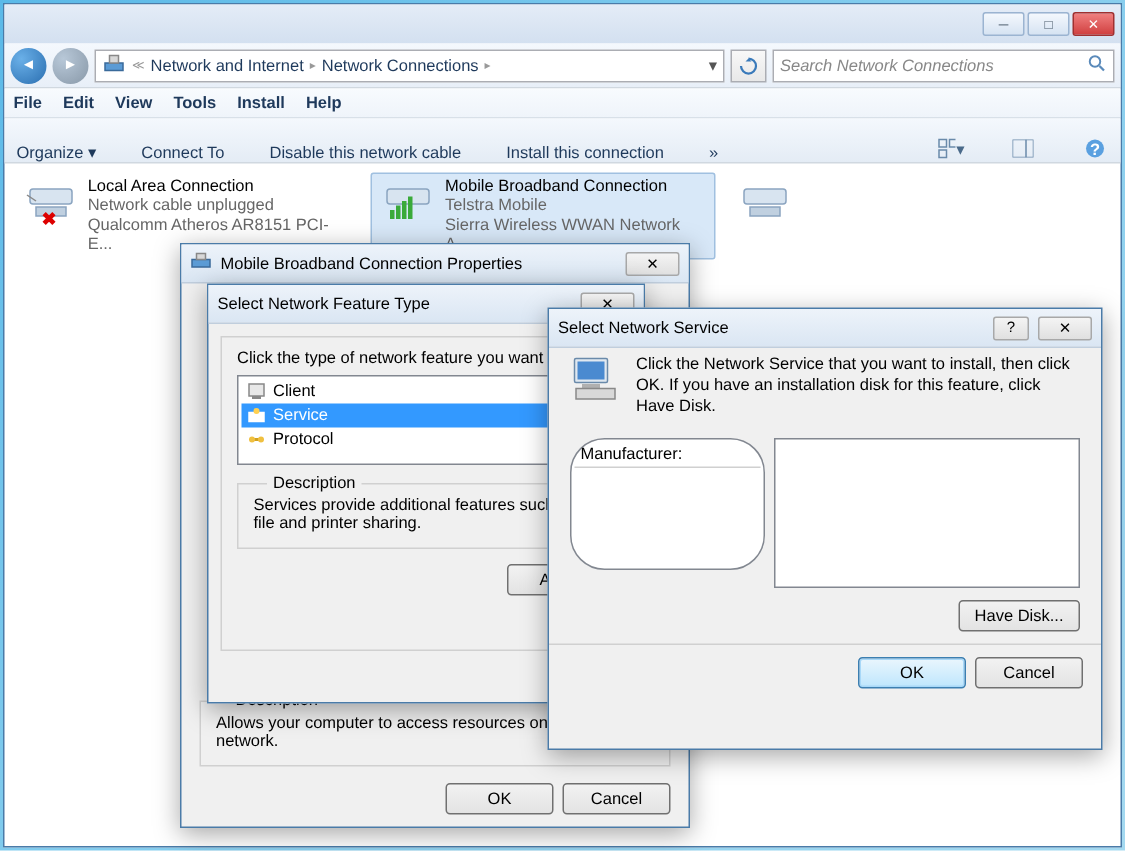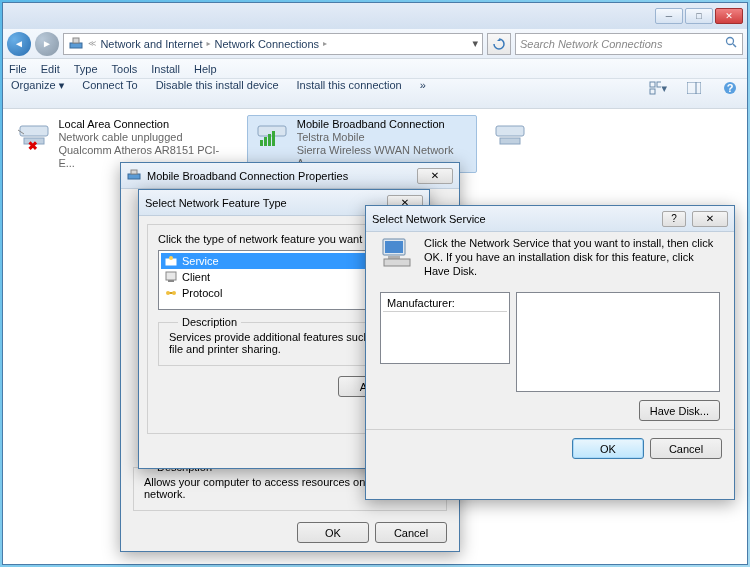--- a/index.html
+++ b/index.html
@@ -13,24 +13,24 @@
 
 .navbar { height: 30px; background: linear-gradient(#f4f8fd,#e8eff8); display: flex; align-items: center; padding: 0 4px; gap: 4px; border-bottom: 1px solid #d0d8e0; }
 .navbtn { width: 24px; height: 24px; border-radius: 50%; background: radial-gradient(circle at 30% 30%, #6ab0e8, #2a6eb0); display: flex; align-items: center; justify-content: center; color: #fff; font-size: 10px; }
 .navbtn.fwd { background: radial-gradient(circle at 30% 30%, #b8c8d8, #8898a8); }
 .addrbar { flex: 1; height: 22px; background: #fff; border: 1px solid #abadb3; display: flex; align-items: center; padding: 0 4px; gap: 4px; }
 .crumb { color: #1e395b; cursor: default; }
 .crumb-sep { color: #999; font-size: 8px; }
 .refreshbtn { width: 24px; height: 22px; border: 1px solid #abadb3; background: linear-gradient(#f8f8f8,#e8e8e8); display: flex; align-items: center; justify-content: center; }
 .searchbar { width: 228px; height: 22px; border: 1px solid #abadb3; background: #fff; display: flex; align-items: center; padding: 0 4px; color: #888; font-style: italic; }
 
-.menubar { height: 20px; background: linear-gradient(#f8fbfe,#eff4fa); display: flex; align-items: center; padding: 0 6px; gap: 14px; border-bottom: 1px solid #d8e0e8; }
+.menubar { height: 20px; background: linear-gradient(#f8fbfe,#eff4fa); display: flex; align-items: center; padding: 0 6px; gap: 14px; border-bottom: 1px solid #d8e0e8; font-weight: bold; }
 .menubar span { color: #1e395b; cursor: default; }
 
-.toolbar { height: 30px; background: linear-gradient(#f4f8fd,#e4ecf5); display: flex; align-items: flex-start; padding: 0 8px; gap: 18px; border-bottom: 1px solid #d0d8e0; }
+.toolbar { height: 30px; background: linear-gradient(#f4f8fd,#e4ecf5); display: flex; align-items: flex-end; padding: 0 8px; gap: 30px; border-bottom: 1px solid #d0d8e0; }
 .toolbar .tbitem { color: #1e395b; cursor: default; }
 .toolbar .spacer { flex: 1; }
 .toolbar .ticon { width: 18px; height: 18px; display: flex; align-items: center; justify-content: center; color: #4a6a8a; }
 
 .content { padding: 6px; display: flex; gap: 8px; }
 .conn { display: flex; gap: 6px; padding: 3px 6px; width: 230px; }
 .conn.selected { background: #d8e8f8; border: 1px solid #a0c0e0; border-radius: 2px; padding: 2px 5px; }
 .conn-icon { width: 38px; height: 34px; display: flex; align-items: center; justify-content: center; }
 .conn-text { display: flex; flex-direction: column; line-height: 13px; }
 .conn-title { color: #000; }
@@ -100,29 +100,29 @@
         <svg width="13" height="13">
             <circle cx="5" cy="5" r="3.5" fill="none" stroke="#5a8aba" stroke-width="1.3"></circle>
             <line x1="8" y1="8" x2="11" y2="11" stroke="#5a8aba" stroke-width="1.5"></line>
           </svg>
       </span>
     </div>
   </div>
   <div class="menubar">
     <span>File</span>
     <span>Edit</span>
-    <span>Type</span>
+    <span>View</span>
     <span>Tools</span>
     <span>Install</span>
     <span>Help</span>
   </div>
   <div class="toolbar">
     <span class="tbitem"><span>Organize</span> ▾</span>
     <span class="tbitem">Connect To</span>
-    <span class="tbitem">Disable this install device</span>
+    <span class="tbitem">Disable this network cable</span>
     <span class="tbitem">Install this connection</span>
     <span class="tbitem">»</span>
     <span class="spacer"></span>
     <span class="ticon"><svg width="16" height="14">
           <rect x="1" y="1" width="5" height="5" fill="none" stroke="#6a8aaa"></rect>
           <rect x="8" y="1" width="5" height="5" fill="none" stroke="#6a8aaa"></rect>
           <rect x="1" y="8" width="5" height="5" fill="none" stroke="#6a8aaa"></rect>
         </svg> ▾</span>
     <span class="ticon">
         <svg width="14" height="12">
@@ -211,37 +211,37 @@
 </div>
 
 <div class="dialog" style="left:138px; top:189px; width:292px; height:280px;">
   <div class="dlg-title">
     <span class="t">Select Network Feature Type</span>
     <div class="dlg-close">✕</div>
   </div>
   <div class="group" style="height:210px;">
     <div style="margin-bottom:5px;">Click the type of network feature you want to install:</div>
     <div class="listbox" style="height:60px;">
+      <div class="listitem">
+        <span class="li-icon">
+            <svg width="12" height="12">
+              <rect x="1" y="1" width="10" height="8" fill="#e8e8e8" stroke="#888"></rect>
+              <rect x="3" y="9" width="6" height="2" fill="#888"></rect>
+            </svg>
+          </span>
+        <span>Client</span>
+      </div>
       <div class="listitem selected">
         <span class="li-icon">
             <svg width="12" height="12">
               <rect x="1" y="4" width="10" height="6" fill="#fff" stroke="#fff"></rect>
               <circle cx="6" cy="3" r="2" fill="#ffd050"></circle>
             </svg>
           </span>
         <span>Service</span>
-      </div>
-      <div class="listitem">
-        <span class="li-icon">
-            <svg width="12" height="12">
-              <rect x="1" y="1" width="10" height="8" fill="#e8e8e8" stroke="#888"></rect>
-              <rect x="3" y="9" width="6" height="2" fill="#888"></rect>
-            </svg>
-          </span>
-        <span>Client</span>
       </div>
       <div class="listitem">
         <span class="li-icon">
             <svg width="12" height="12">
               <line x1="2" y1="6" x2="10" y2="6" stroke="#d0a020" stroke-width="2"></line>
               <circle cx="3" cy="6" r="2" fill="#f0c040"></circle>
               <circle cx="9" cy="6" r="2" fill="#f0c040"></circle>
             </svg>
           </span>
         <span>Protocol</span>
@@ -269,21 +269,21 @@
         <svg width="34" height="34">
             <rect x="3" y="3" width="22" height="16" rx="1" fill="#e0e8f0" stroke="#6a8aaa"></rect>
             <rect x="5" y="5" width="18" height="12" fill="#4a8ad0"></rect>
             <rect x="8" y="20" width="12" height="3" fill="#b0b0b0"></rect>
             <rect x="4" y="23" width="26" height="7" fill="#d8d8d8" stroke="#888"></rect>
           </svg>
       </span>
       <div style="line-height:14px;">Click the Network Service that you want to install, then click OK. If you have an installation disk for this feature, click Have Disk.</div>
     </div>
     <div style="display:flex; gap:6px;">
-      <div class="listbox" style="width:130px; height:72px;">
+      <div class="listbox" style="width:130px; height:88px;border-radius:23px;">
         <div style="padding:2px 4px; border-bottom:1px solid #d0d0d0;">Manufacturer:</div>
       </div>
       <div class="listbox" style="flex:1; height:100px;"></div>
     </div>
     <div style="display:flex; justify-content:flex-end; margin-top:8px;">
       <div class="btn">Have Disk...</div>
     </div>
   </div>
   <div style="border-top:1px solid #d0d0d0; margin:4px 0 0 0;"></div>
   <div class="btnrow">

